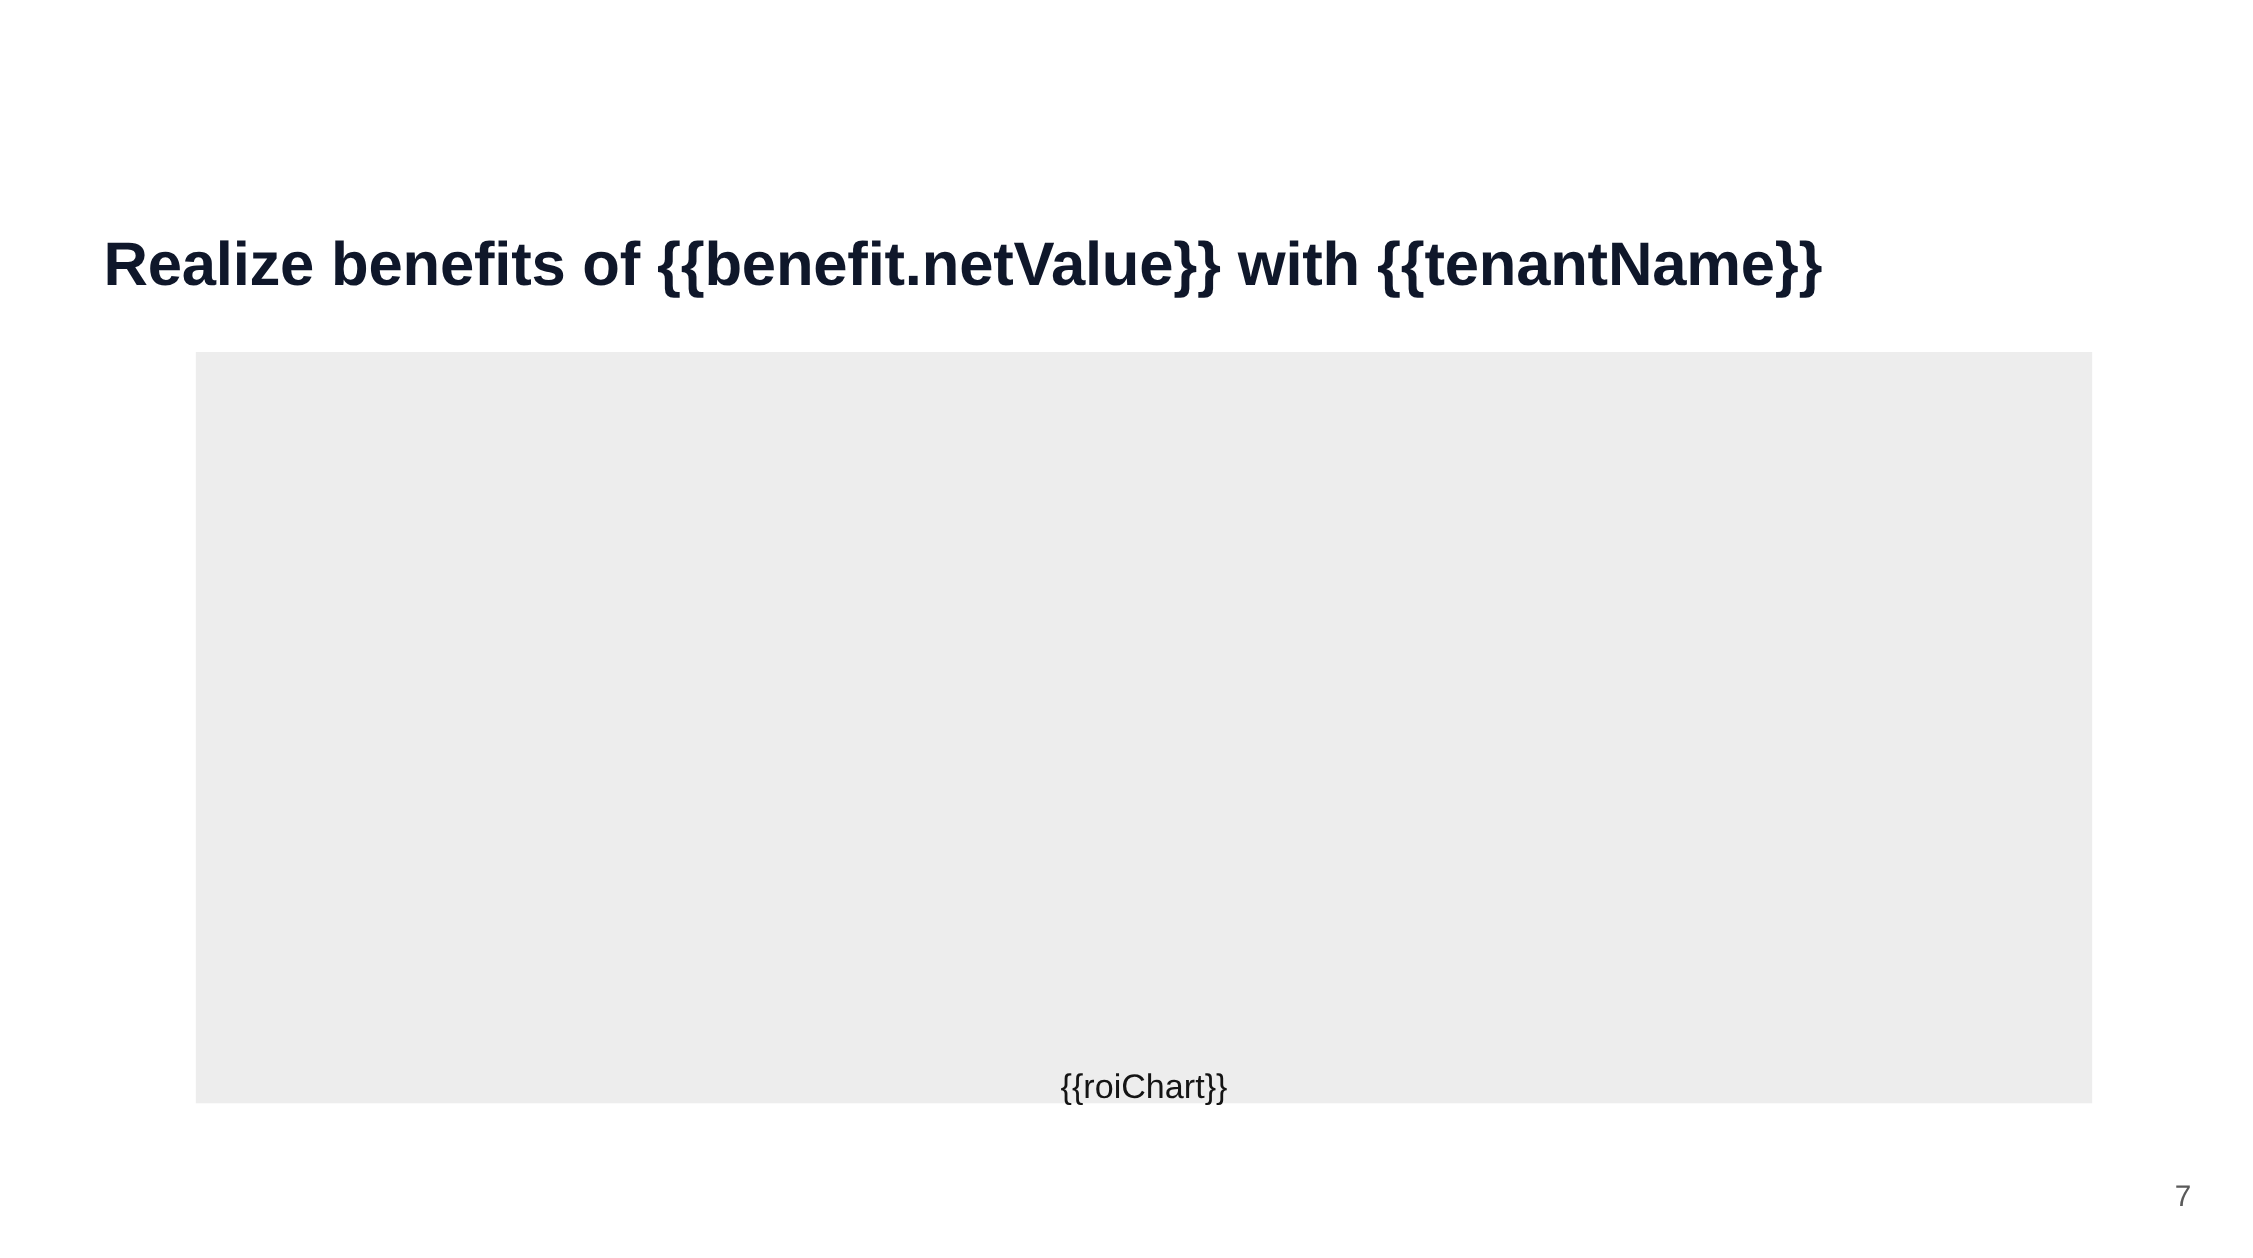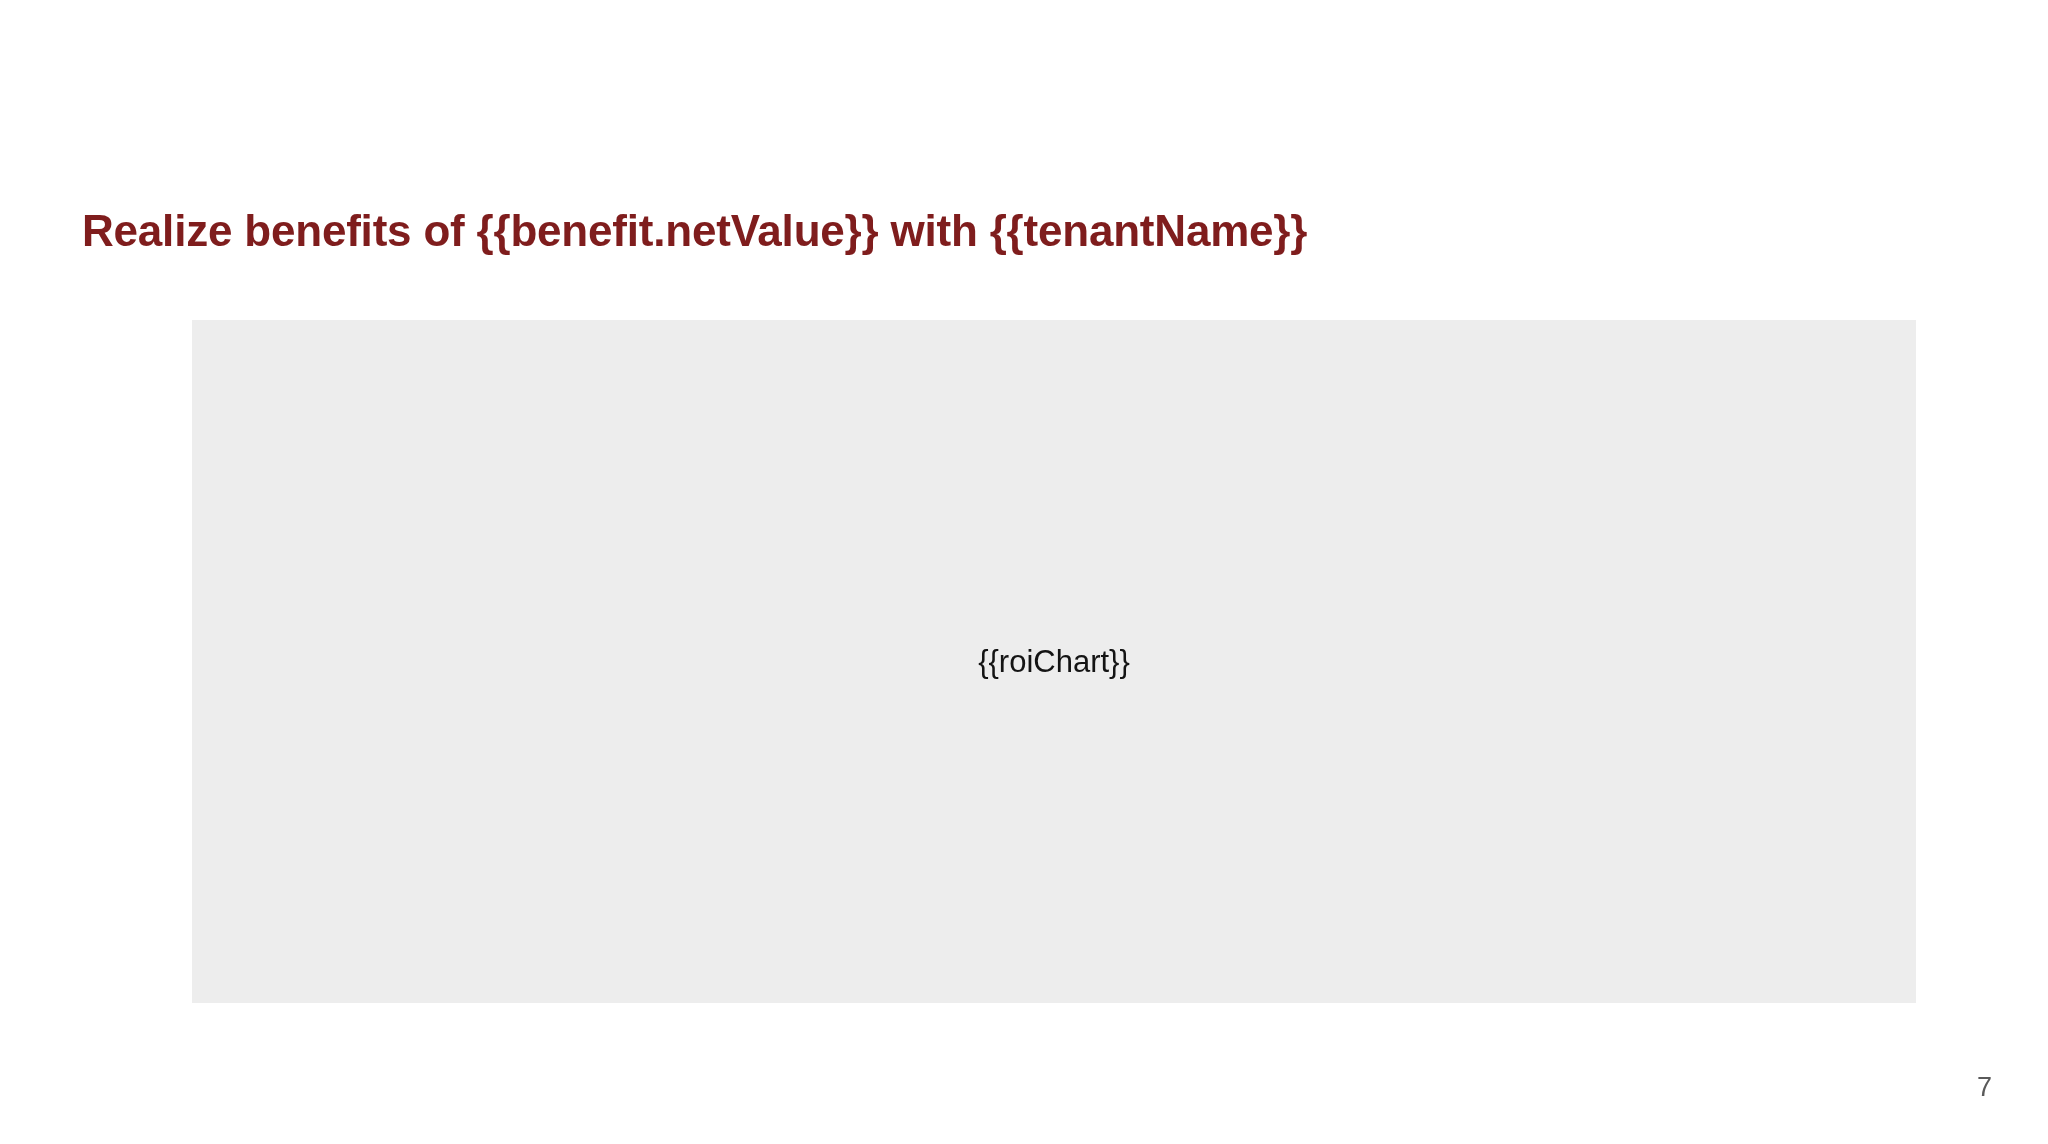--- a/index.html
+++ b/index.html
@@ -12,40 +12,40 @@
   }
   .slide {
     position: relative;
     width: 2048px;
     height: 1144px;
     background: #ffffff;
     overflow: hidden;
   }
   .slide-title {
     position: absolute;
-    left: 82px;
+    left: 94px;
     top: 168px;
     width: 1820px;
     font-family: "Liberation Sans", sans-serif;
-    font-size: 44px;
+    font-size: 56px;
     font-weight: bold;
     line-height: 68px;
     letter-spacing: -0.2px;
-    color: #7f1d1d;
+    color: #0f172a;
     white-space: nowrap;
   }
   .chart-placeholder {
     position: absolute;
-    left: 192px;
+    left: 178px;
     top: 320px;
     width: 1724px;
     height: 683px;
     background: #ededed;
     display: flex;
-    align-items: center;
+    align-items: flex-end;
     justify-content: center;
   }
   .chart-placeholder-label {
     font-family: "Liberation Sans", sans-serif;
     font-size: 31px;
     font-weight: normal;
     color: #141414;
     line-height: 1;
     user-select: none;
   }

